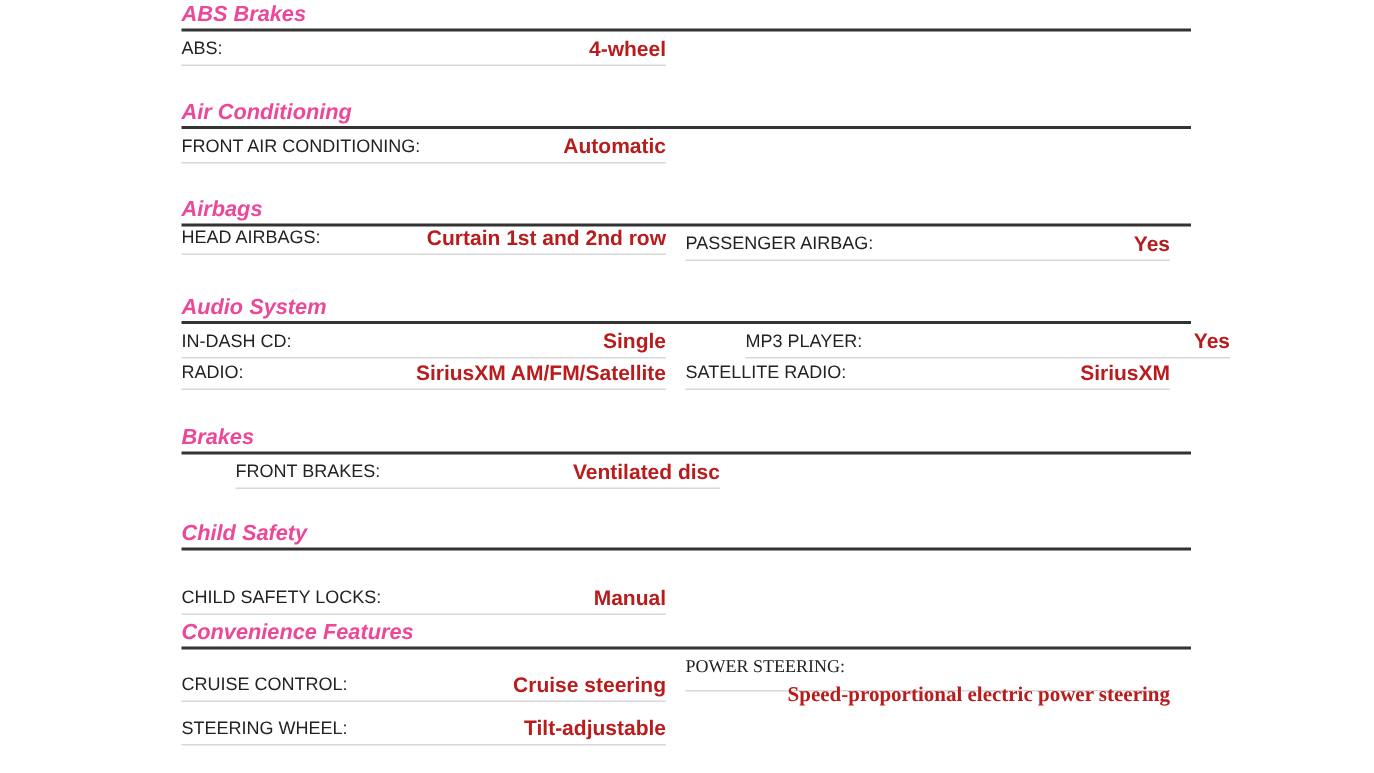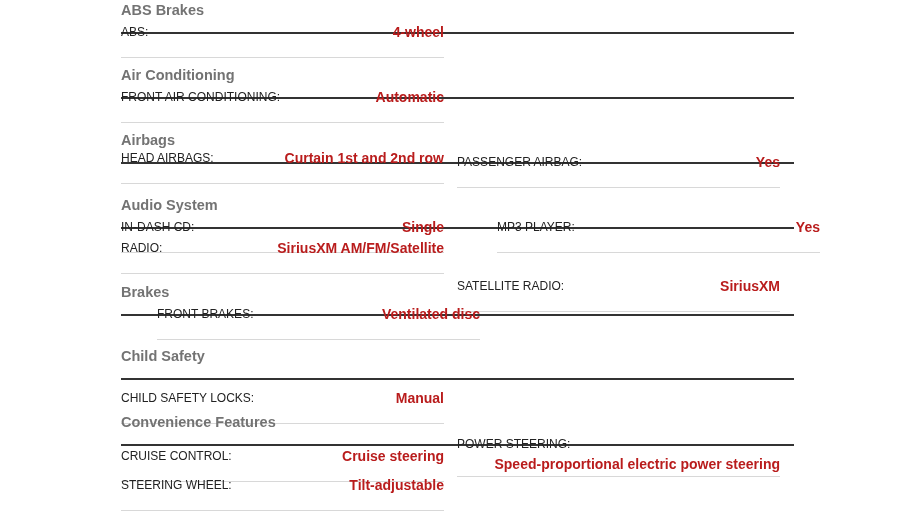--- a/index.html
+++ b/index.html
@@ -1,20 +1,20 @@
 <!DOCTYPE html>
 <html><head>
 <meta charset="utf-8">
 <style>
   html, body { margin:0; padding:0; background:#ffffff; }
   body { width:916px; height:515px; position:relative; overflow:hidden; font-family:"Liberation Sans", sans-serif; color:#111; }
   .section { position:absolute; left:121px; width:673px; }
-  .sec-title { font-size:14.5px; font-weight:bold; height:31px; line-height:19px; color:#737373; }
+  .sec-title { font-size:14.5px; font-weight:bold; height:18px; line-height:19px; color:#ec4899;font-style:italic; }
   .sec-rule { height:2px; background:#333; }
-  .row { position:absolute; width:323px; height:36px; border-bottom:1px solid #d8d8d8; box-sizing:border-box; }
+  .row { position:absolute; width:323px; height:22px; border-bottom:1px solid #d8d8d8; box-sizing:border-box; }
   .lbl { position:absolute; left:0; top:3px; font-size:12px; color:#222; text-transform:uppercase; }
   .val { position:absolute; right:0; top:2px; font-size:14px; font-weight:bold; color:#b91c1c; white-space:nowrap; }
   .col-l { left:0; }
   .col-r { left:336px; }
 </style>
 </head>
 <body>
 
 <div class="section" style="top:1px;">
   <div class="sec-title">ABS Brakes</div>
@@ -55,21 +55,21 @@
     <span class="val">Single</span>
   </div>
   <div class="row col-r" style="top:21px;margin-left:40px;">
     <span class="lbl">MP3 PLAYER:</span>
     <span class="val">Yes</span>
   </div>
   <div class="row col-l" style="top:42px;">
     <span class="lbl">RADIO:</span>
     <span class="val">SiriusXM AM/FM/Satellite</span>
   </div>
-  <div class="row col-r" style="top:42px;margin-top:38px;">
+  <div class="row col-r" style="top:42px;">
     <span class="lbl">SATELLITE RADIO:</span>
     <span class="val">SiriusXM</span>
   </div>
 </div>
 
 <div class="section" style="top:283px;">
   <div class="sec-title">Brakes</div>
   <div class="sec-rule"></div>
   <div class="row col-l" style="top:21px;margin-left:36px;">
     <span class="lbl">FRONT BRAKES:</span>
@@ -86,21 +86,21 @@
   </div>
 </div>
 
 <div class="section" style="top:413px;">
   <div class="sec-title">Convenience Features</div>
   <div class="sec-rule"></div>
   <div class="row col-l" style="top:21px;margin-top:12px;">
     <span class="lbl">CRUISE CONTROL:</span>
     <span class="val">Cruise steering</span>
   </div>
-  <div class="row col-r" style="top:21px; height:43px;">
+  <div class="row col-r" style="top:21px; height:27px;font-family:Liberation Serif, serif;">
     <span class="lbl">POWER STEERING:</span>
     <span class="val" style="top:22px;">Speed-proportional electric power steering</span>
   </div>
   <div class="row col-l" style="top:62px;">
     <span class="lbl">STEERING WHEEL:</span>
     <span class="val">Tilt-adjustable</span>
   </div>
 </div>
 
 </body></html>

